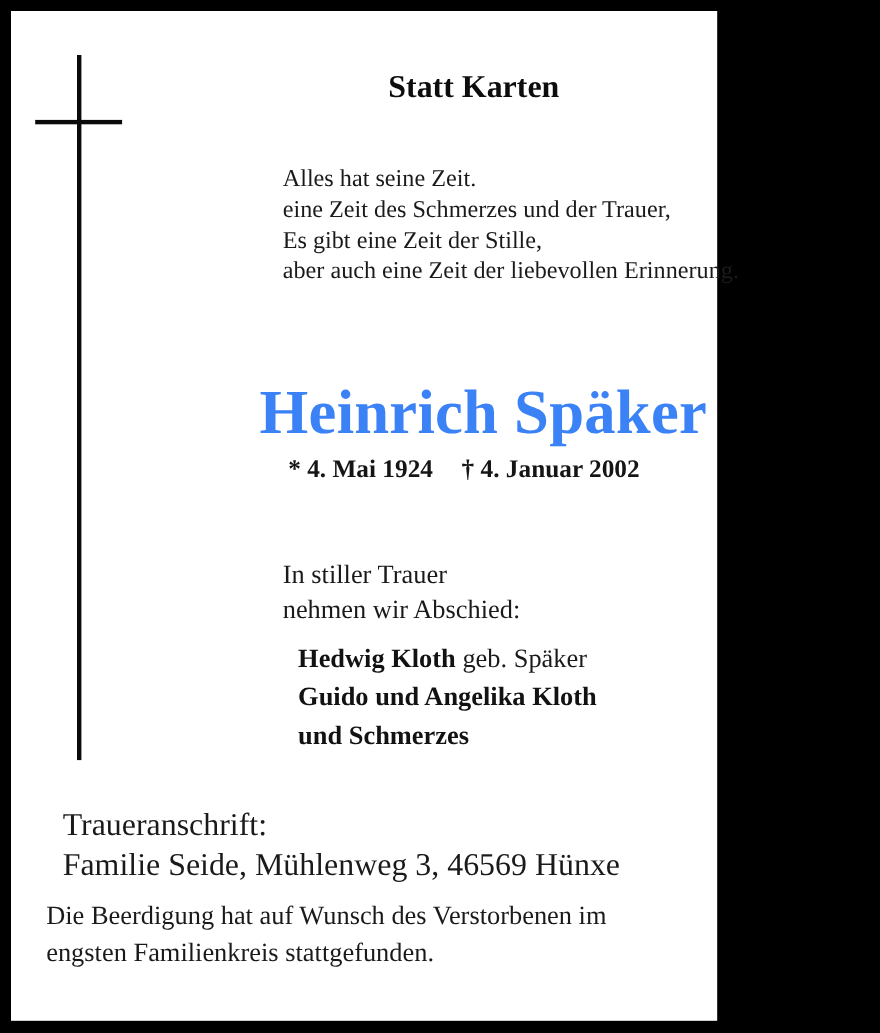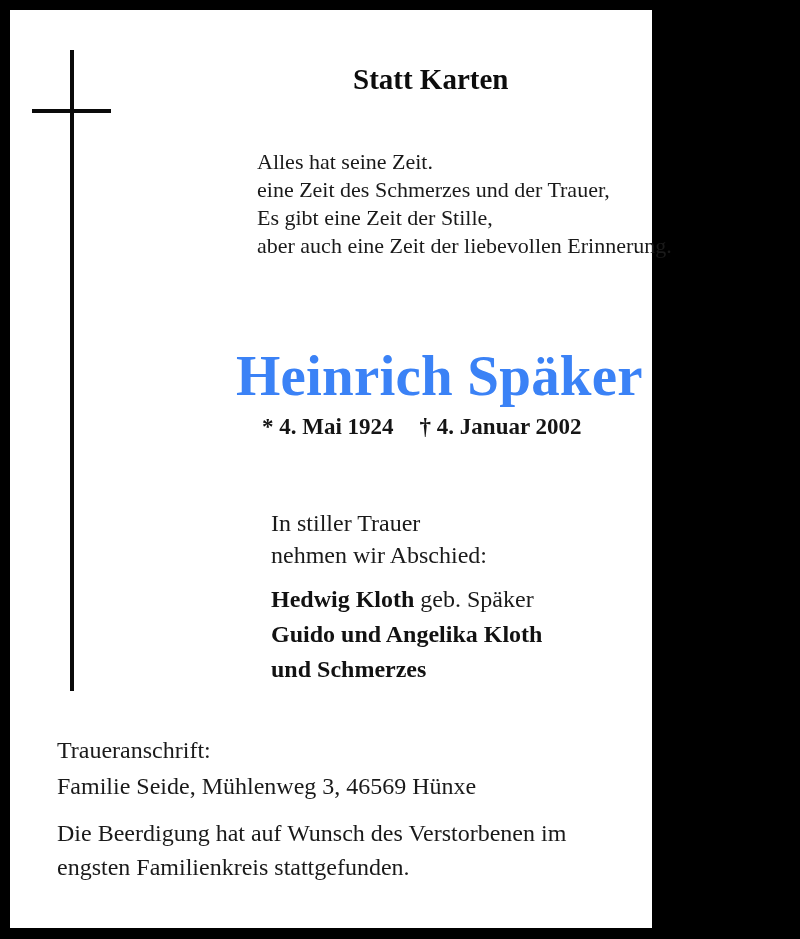--- a/index.html
+++ b/index.html
@@ -72,21 +72,21 @@
       left: 252px;
       top: 402px;
       font-size: 23px;
       font-weight: bold;
       line-height: 30px;
       color: #151515;
     }
     .dates .gap { display: inline-block; width: 26px; }
 
     .mourn-intro {
-      left: 261px;
+      left: 247px;
       top: 497px;
       font-size: 24px;
       line-height: 32px;
       color: #1a1a1a;
     }
     .mourn-intro div { height: 32px; }
 
     .mourners {
       left: 261px;
       top: 572px;
@@ -94,28 +94,28 @@
       line-height: 35px;
       color: #121212;
     }
     .mourners div { height: 35px; }
     .mourners .b { font-weight: bold; }
     .mourners .n { font-weight: normal; color: #1a1a1a; }
 
     .address {
       left: 47px;
       top: 722px;
-      font-size: 24px;
+      font-size: 29px;
       line-height: 36px;
       color: #1a1a1a;
     }
     .address div { height: 36px; }
 
     .burial {
-      left: 47px;
+      left: 32px;
       top: 806px;
       font-size: 24px;
       line-height: 34px;
       color: #1a1a1a;
     }
     .burial div { height: 34px; }
   </style>
 </head>
 <body>
 

